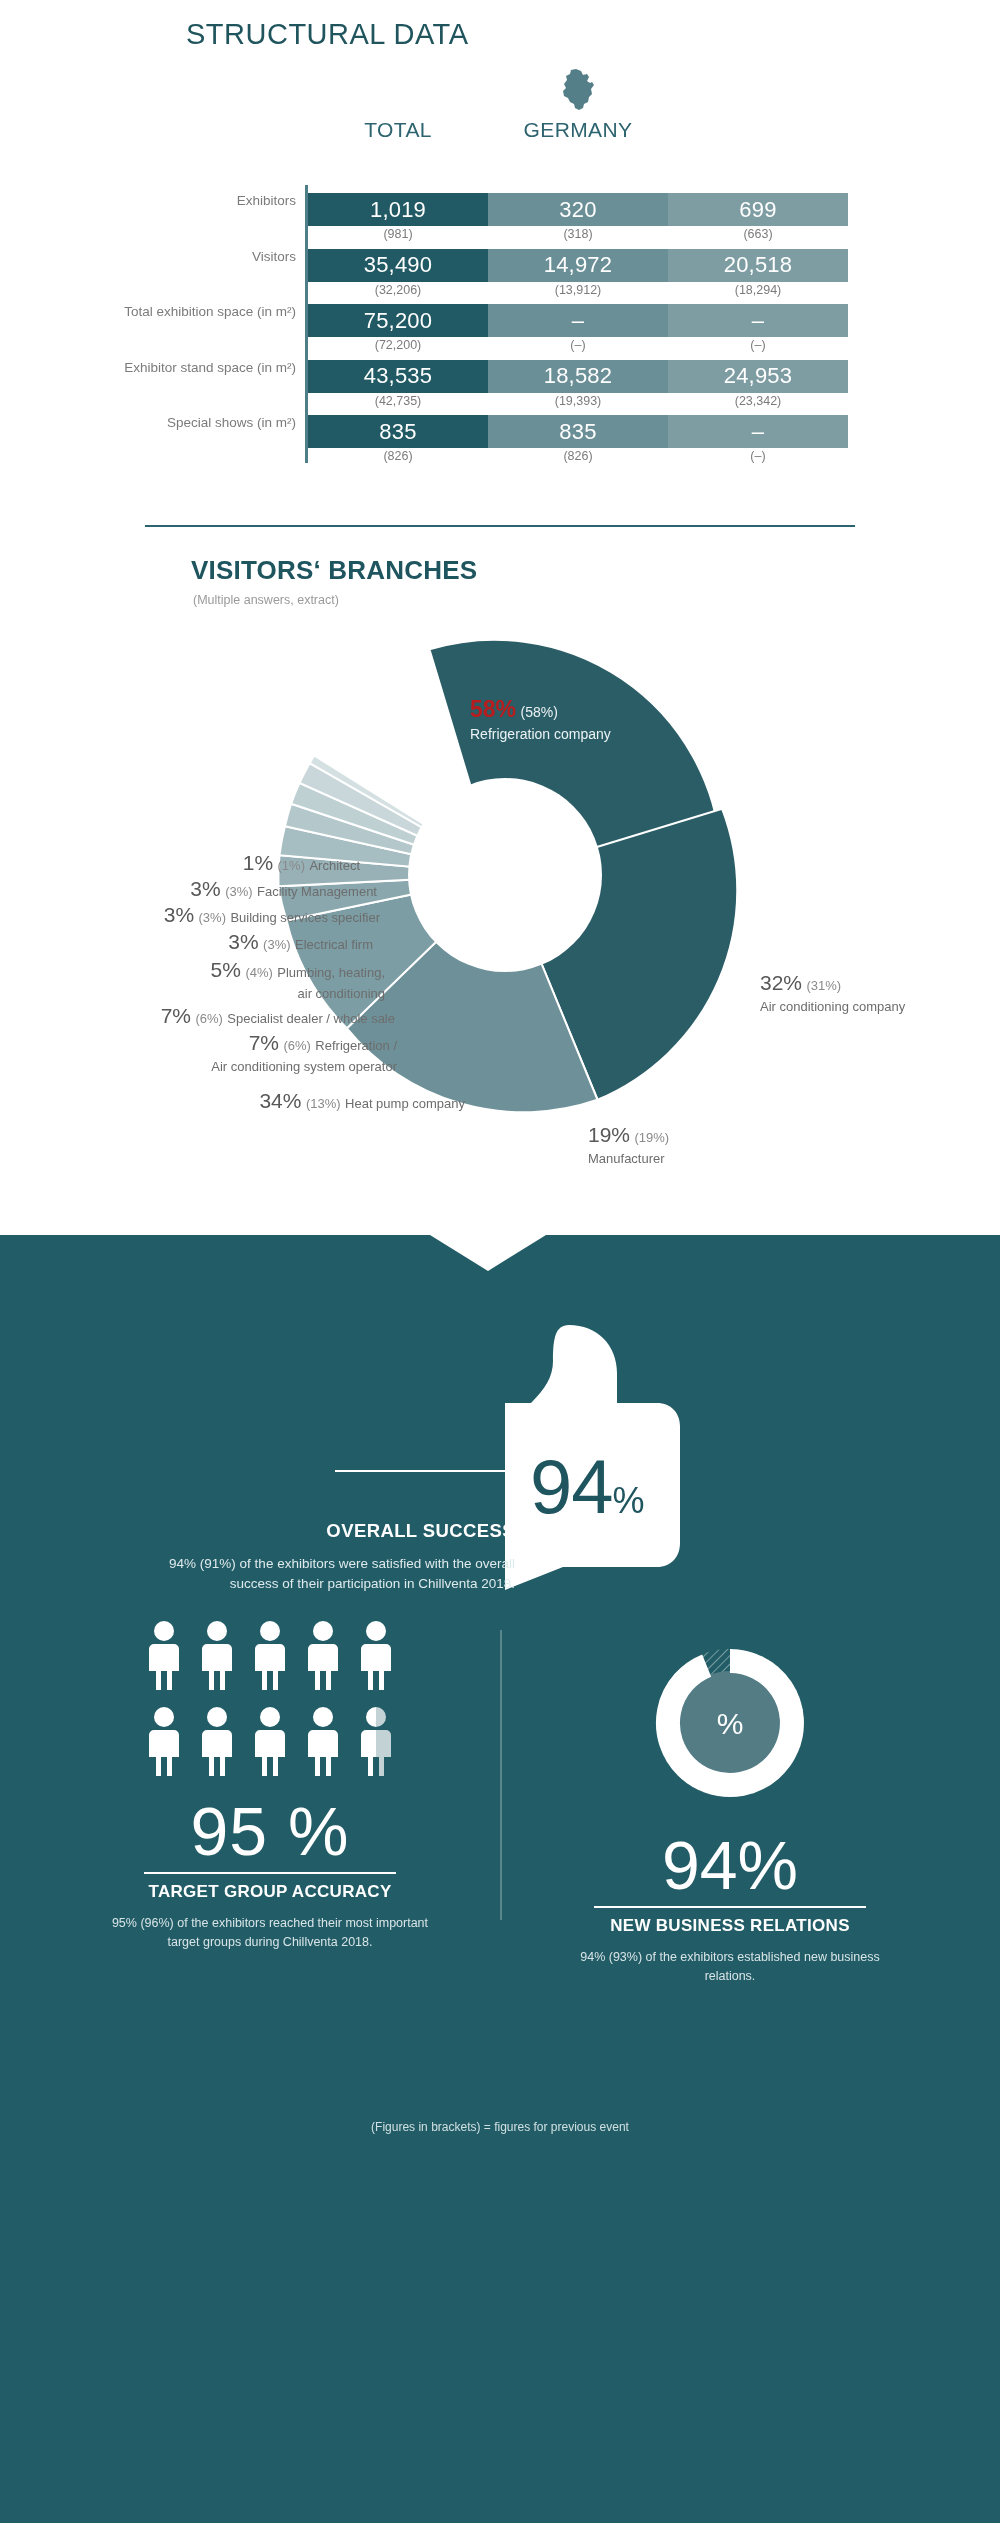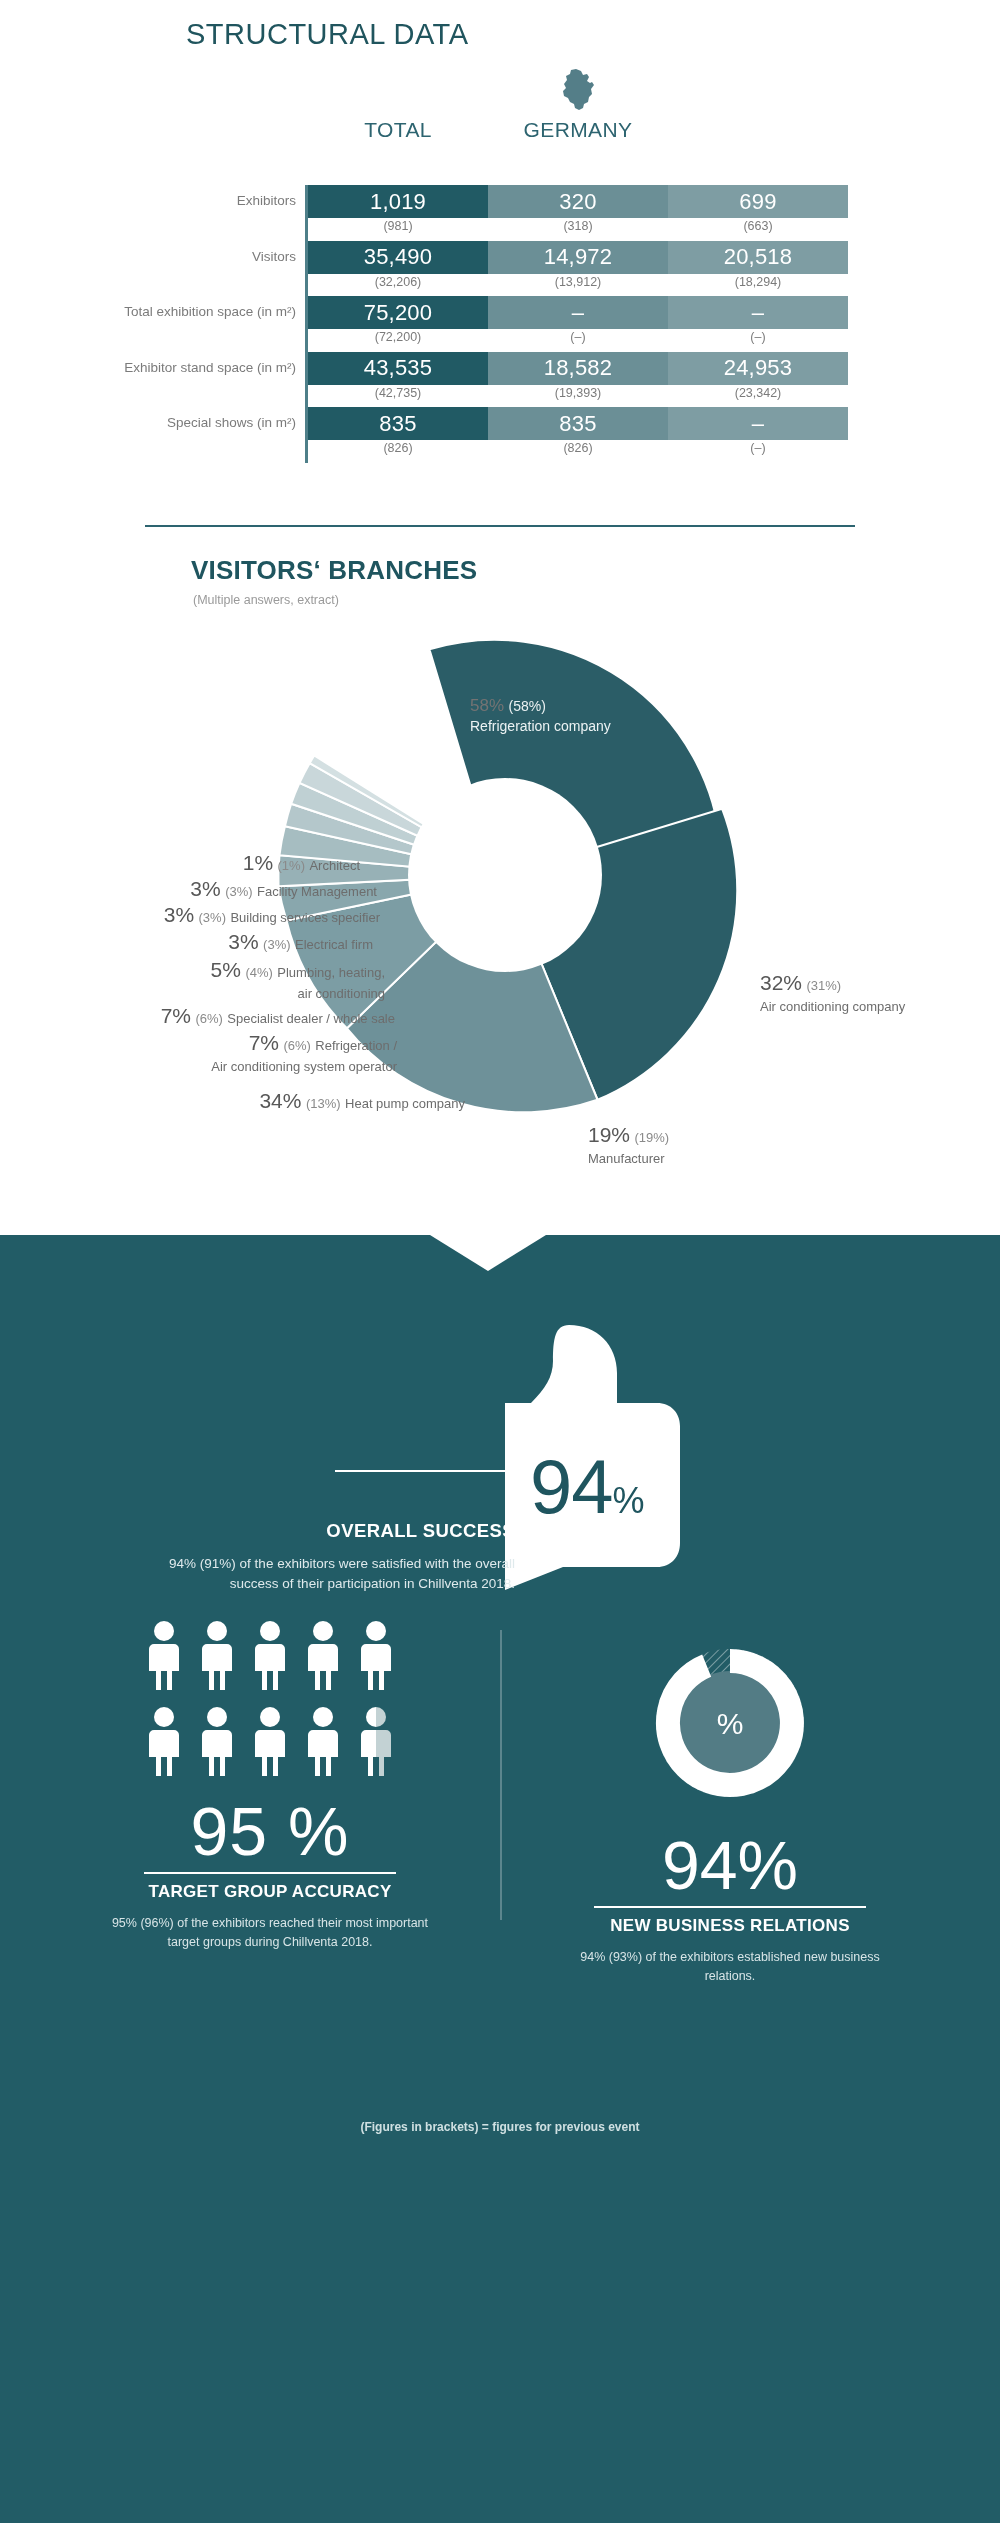--- a/index.html
+++ b/index.html
@@ -49,21 +49,21 @@
   }
   .trow { position: relative; width: 1000px; height: 55.5px; }
   .trow-label {
     position: absolute;
     left: 0; top: 8px;
     width: 296px;
     text-align: right;
     font-size: 13.5px;
     color: #7b7b7b;
   }
-  .bars { position: absolute; left: 308px; top: 0; width: 540px; height: 55.5px; }
+  .bars { position: absolute; left: 308px; top: 8px; width: 540px; height: 55.5px; }
   .bar {
     position: absolute;
     top: 0;
     height: 33px;
     display: flex;
     align-items: center;
     justify-content: center;
     color: #ffffff;
   }
   .bar .bigval { font-size: 22px; font-weight: 400; letter-spacing: 0.2px; }
@@ -105,21 +105,21 @@
   .donut-wrap { position: absolute; left: 255px; top: 85px; width: 490px; height: 490px; }
 
   .dlabel { position: absolute; color: #6d6d6d; line-height: 1.25; }
   .dlabel .pct { font-size: 21px; color: #585858; }
   .dlabel .prev { font-size: 13px; color: #8a8a8a; }
   .dlabel .nm  { font-size: 13px; color: #6d6d6d; }
   .dlabel.right-al { text-align: right; }
   .dlabel.left-al  { text-align: left; }
 
   .dlabel.inside { color: #ffffff; }
-  .dlabel.inside .pct { font-size: 17px; color: #737373; }
+  .dlabel.inside .pct { font-size: 23px; color: #b91c1c; font-weight: bold; }
   .dlabel.inside .prev { font-size: 14px; color: #eaf1f2; }
   .dlabel.inside .nm { font-size: 14px; color: #ecf3f4; display:block; margin-top: 2px;}
 
   
   .sec-teal {
     position: absolute; left: 0; top: 1235px;
     width: 1000px; height: 1288px;
     background: #225c66;
   }
   .notch {
@@ -161,21 +161,21 @@
   
   .nb-wrap { position: absolute; left: 560px; top: 385px; width: 340px; }
   .nb-ring { width: 170px; height: 170px; margin: 18px auto 0; position: relative; }
   .nb-num { margin-top: 18px; text-align: center; font-size: 68px; color:#fff; font-weight: 300;}
   .nb-rule { width: 272px; height: 2px; background: #fff; margin: 2px auto 8px; }
   .nb-head { text-align: center; font-size: 17px; font-weight: 700; color:#fff; letter-spacing: 0.3px; }
   .nb-body { margin-top: 12px; text-align: center; font-size: 12.5px; line-height: 1.5; color: #d8e5e7; }
 
   .footnote {
     position: absolute; left: 0; top: 885px; width: 1000px;
-    text-align: center; font-size: 12px; color: #cfe0e2; font-weight: bold;
+    text-align: center; font-size: 12px; color: #cfe0e2;
   }
 </style>
 </head>
 <body>
 
 <div id="page">
 
   <div class="sec-structural">
 
     <div class="title-main">STRUCTURAL DATA</div>

